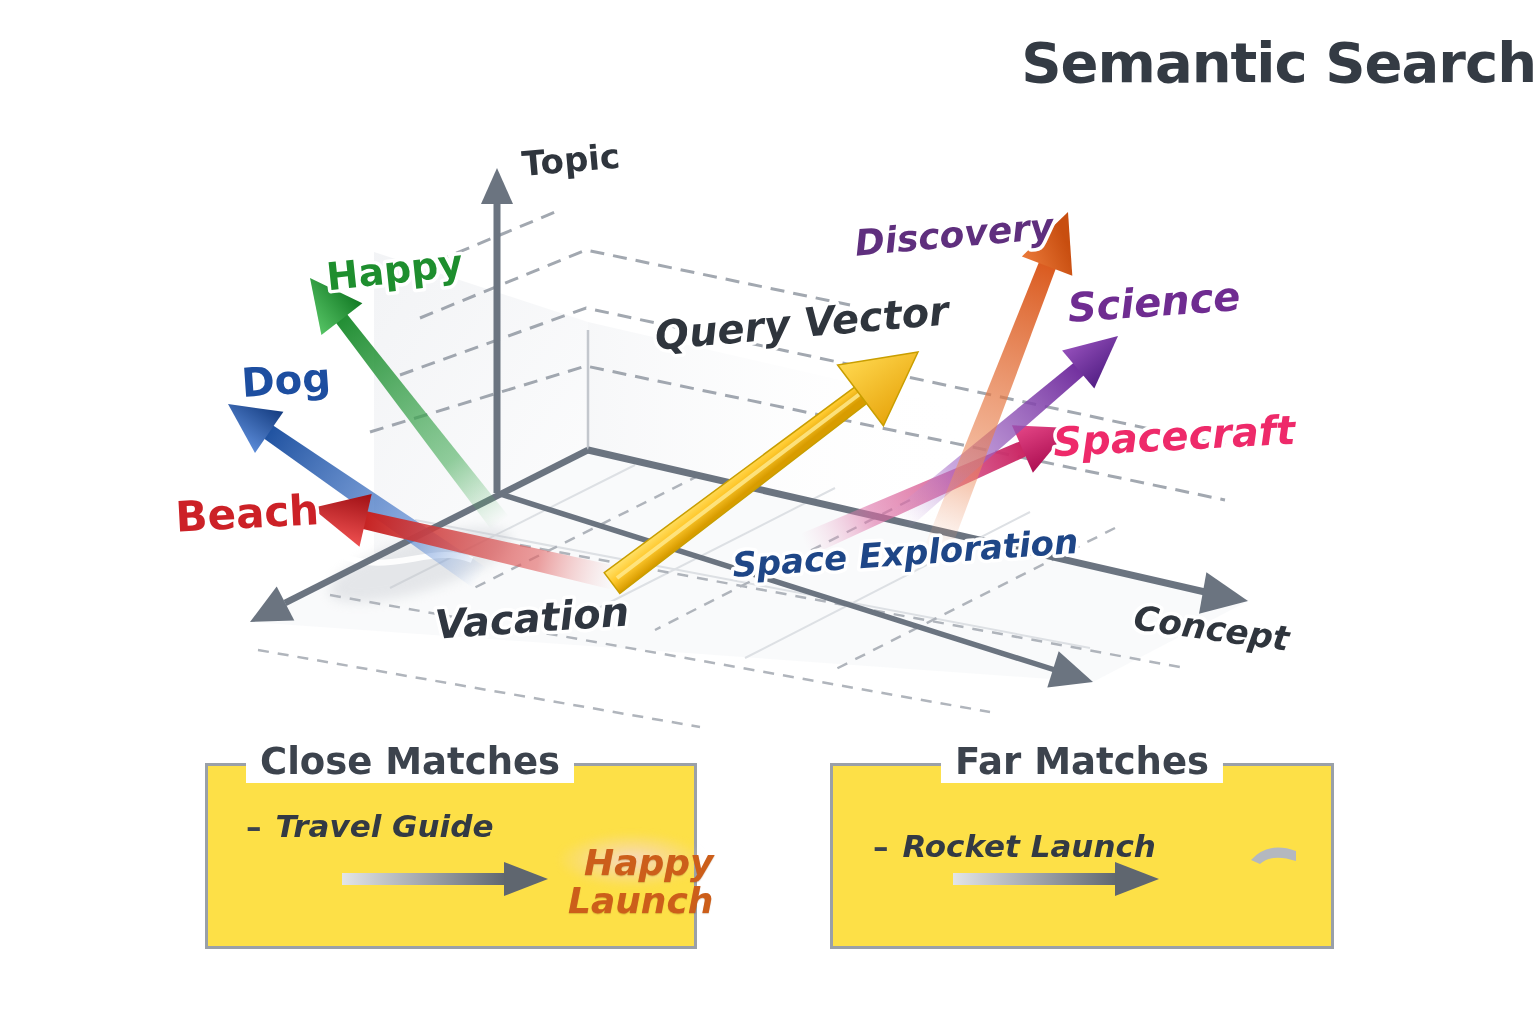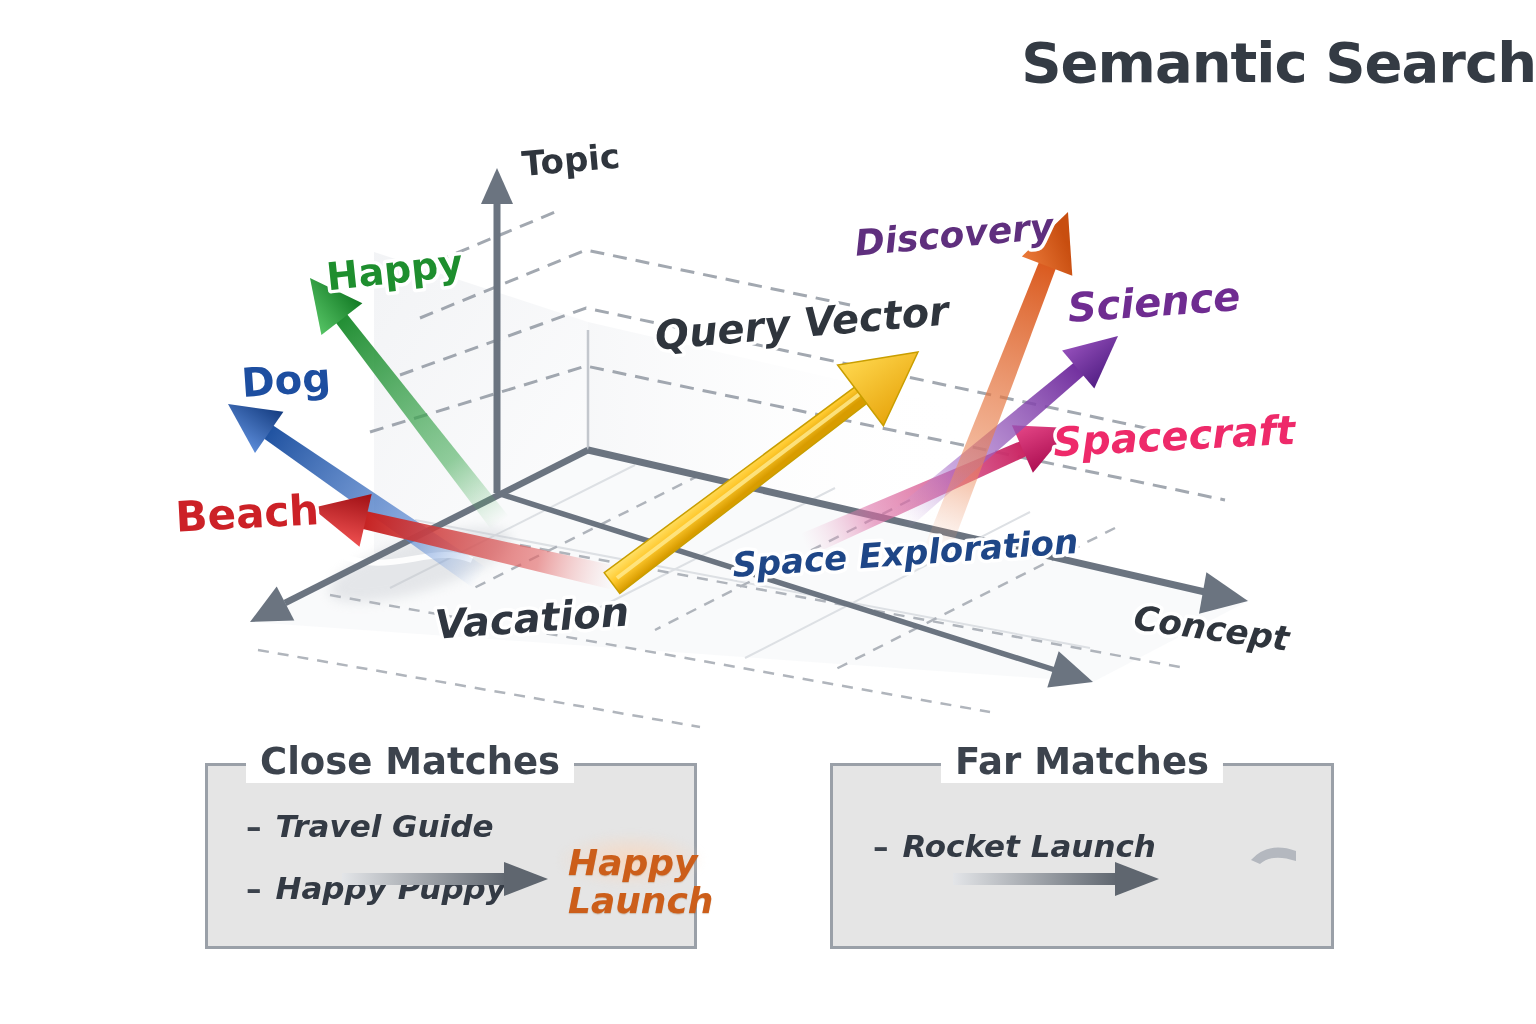--- a/index.html
+++ b/index.html
@@ -9,21 +9,21 @@
     font-family:"DejaVu Sans","Liberation Sans",sans-serif;
   }
   .page-title{
     position:absolute;top:30px;left:0;width:100%;
     text-align:right;font-size:56px;font-weight:bold;
     letter-spacing:-1px;color:#343b44;z-index:3;
   }
   #scene{position:absolute;top:0;left:0;z-index:1;}
   
   .panel{
-    position:absolute;background:#e5e5e5;border:3px solid #9aa0a8;z-index:2;
+    position:absolute;background:#fde047;border:3px solid #9aa0a8;z-index:2;text-align:right;
   }
   .panel-close{left:205px;top:763px;width:486px;height:180px;}
   .panel-far{left:830px;top:763px;width:498px;height:180px;}
   .panel-title{
     position:absolute;top:-26px;background:#ffffff;padding:0 14px;
     font-size:37px;font-weight:bold;color:#3c434d;white-space:nowrap;
   }
   .panel-close .panel-title{left:38px;}
   .panel-far .panel-title{left:50%;transform:translateX(-50%);}
   .panel-item{
@@ -228,23 +228,20 @@
     <text x="906" y="565" font-size="34" font-style="italic" fill="#1e4687" text-anchor="middle" transform="rotate(-4 906 565)">Space Exploration</text>
   </g>
 </svg>
 
 <div class="panel panel-close">
   <div class="panel-title">Close Matches</div>
 
   <div class="panel-item" style="left:38px;top:42px;">
     <span class="dash">–</span><span>Travel Guide</span>
   </div>
-  <div class="panel-item" style="left:38px;top:104px;">
-    <span class="dash">–</span><span>Happy Puppy</span>
-  </div>
 
   <svg class="match-arrow" style="left:132px;top:92px;" width="210" height="42">
     <defs>
       <linearGradient id="panelArrow1" x1="0" y1="0" x2="1" y2="0">
         <stop offset="0" stop-color="#e3e5e8"></stop>
           <stop offset="1" stop-color="#5f666f"></stop>
       </linearGradient>
     </defs>
     <rect x="2" y="15" width="164" height="12" fill="url(#panelArrow1)"></rect>
     <polygon points="164,4 208,21 164,38" fill="#5f666f"></polygon>

